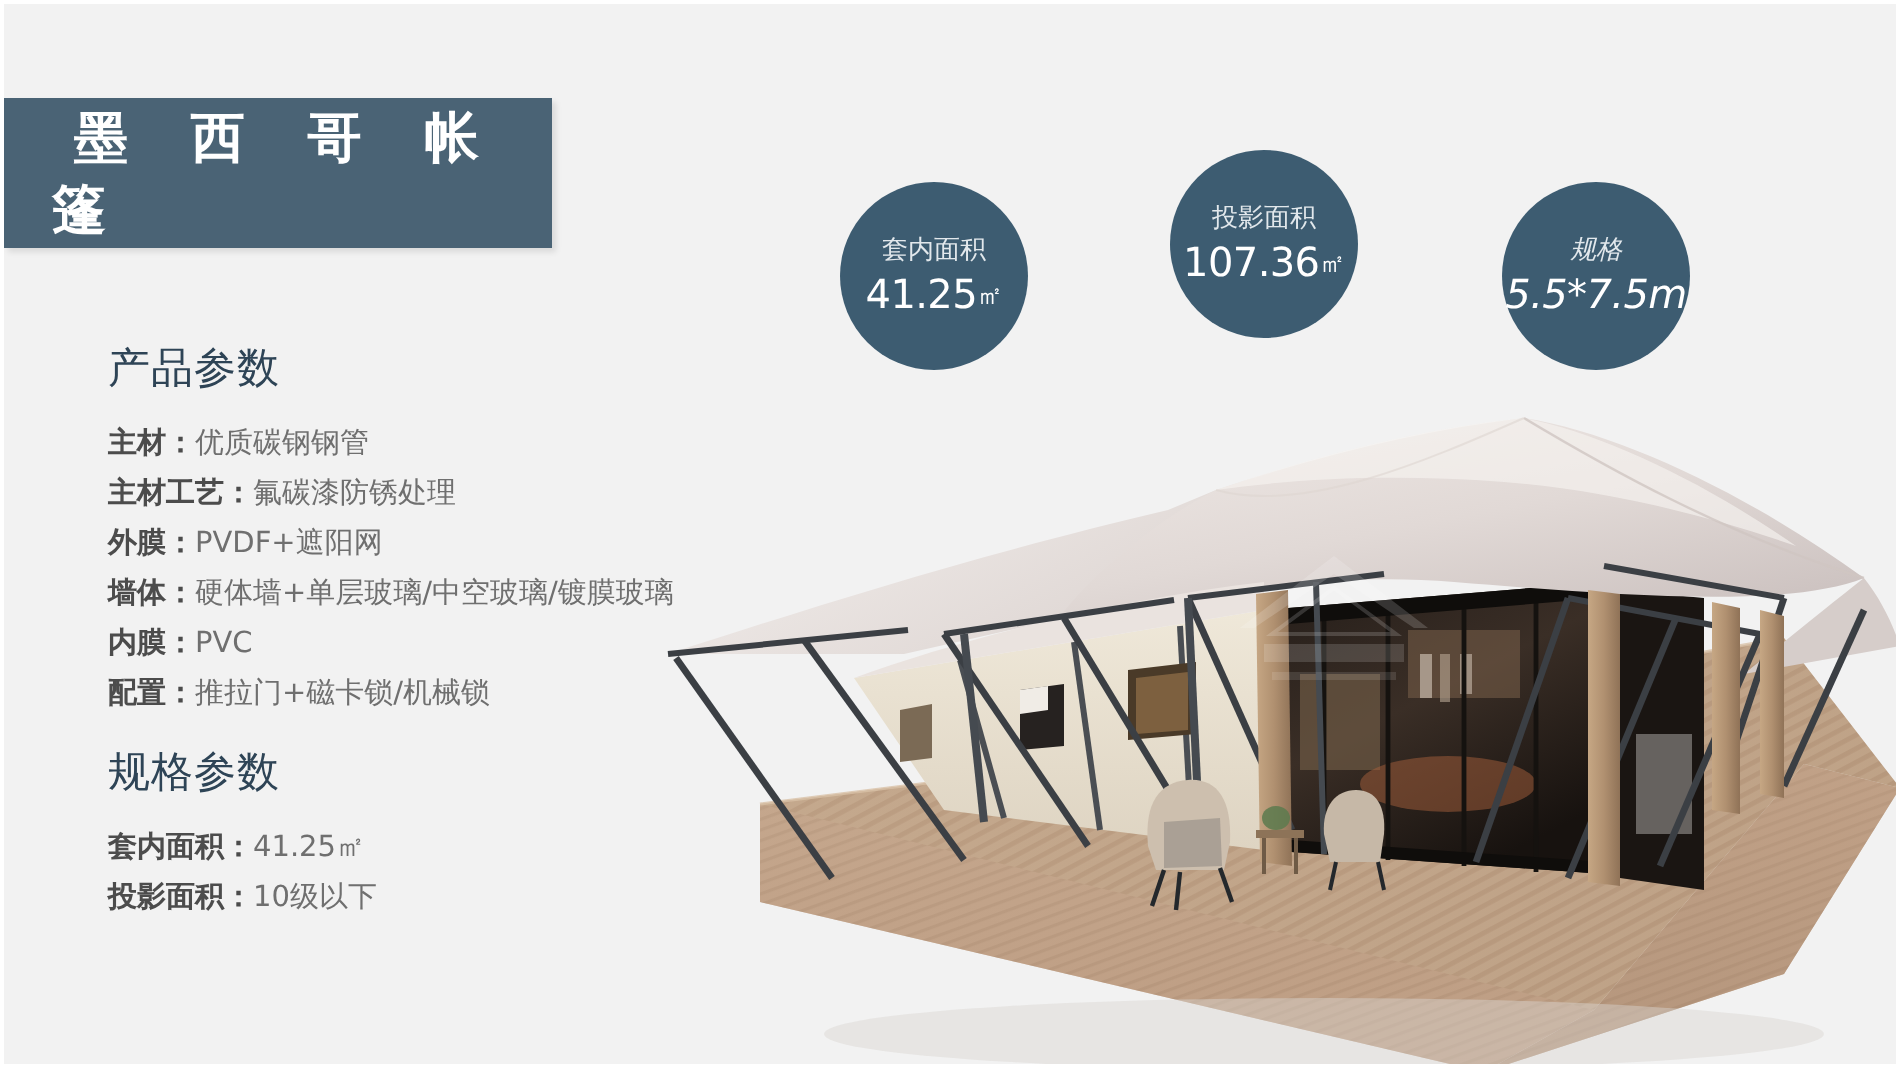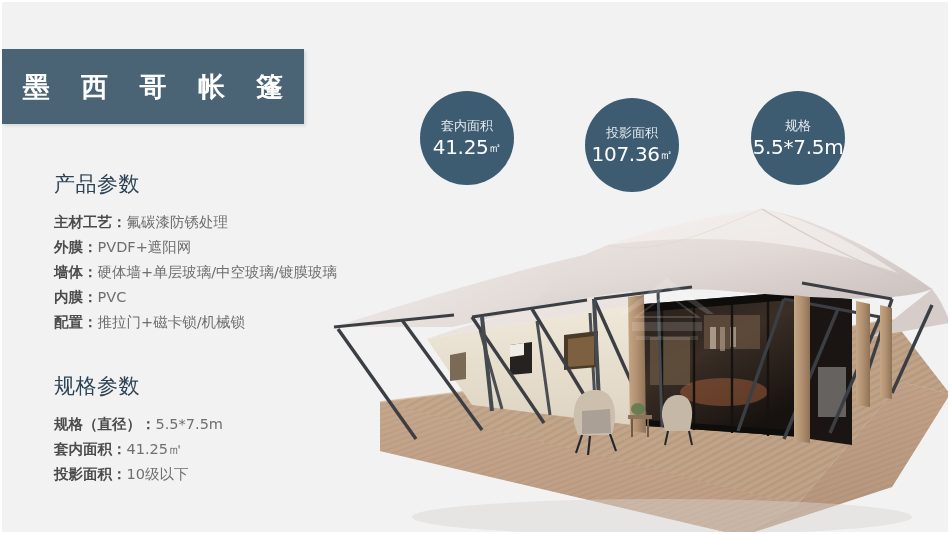--- a/index.html
+++ b/index.html
@@ -12,24 +12,25 @@
   #page{
     position:relative;width:950px;height:534px;
     background:#f2f2f2;
     border:2px solid #ffffff;
     box-sizing:border-box;
     overflow:hidden;
   }
 
   
   #title-banner{
-    position:absolute;left:0;top:47px;width:302px;height:75px;
+    position:absolute;left:0;top:47px;width:250px;height:75px;
     background:#4a6375;
     display:flex;align-items:center;justify-content:center;
     box-shadow:2px 2px 3px rgba(0,0,0,.10);
+    padding-left:24px;
   }
   #title-banner .txt{
     color:#ffffff;font-size:27px;font-weight:bold;
     letter-spacing:11px;text-indent:11px;
     font-family:"DejaVu Sans","Liberation Sans",sans-serif;
   }
 
   
   .spec-block{position:absolute;left:52px;}
   .block-head{
@@ -51,22 +52,22 @@
     position:absolute;width:94px;height:94px;border-radius:50%;
     background:#3d5c71;
     display:flex;flex-direction:column;align-items:center;justify-content:center;
     color:#ffffff;text-align:center;
     font-family:"DejaVu Sans","Liberation Sans",sans-serif;
   }
   .stat .lab{font-size:13px;color:#e2e8ec;line-height:1;margin-bottom:5px;}
   .stat .val{font-size:20px;line-height:1;letter-spacing:-.3px;}
   .stat .val .u{font-size:13px;vertical-align:2px;}
   #stat-0{left:418px;top:89px;}
-  #stat-1{left:583px;top:96px;}
-  #stat-2{left:749px;top:89px;}
+  #stat-1{left:583px;top:73px;}
+  #stat-2{left:749px;top:89px;font-style:italic;}
 
   
   #tent-render{position:absolute;left:330px;top:185px;width:620px;height:349px;}
   #tent-render svg{display:block;width:100%;height:100%;}
   #watermark{
     position:absolute;left:600px;top:272px;width:130px;height:72px;
     opacity:.16;pointer-events:none;
   }
   #watermark svg{width:100%;height:100%;display:block;}
 </style>
@@ -75,41 +76,41 @@
 
 <div id="page">
 
   <div id="title-banner">
     <span class="txt">墨 西 哥 帐 篷</span>
   </div>
 
   <div class="spec-block" id="product-params">
     <div class="block-head">产品参数</div>
     <div class="row">
+      <span class="k">主材：</span><span class="v">优质碳钢钢管</span>
+    </div>
+    <div class="row">
       <span class="k">主材工艺：</span><span class="v">氟碳漆防锈处理</span>
     </div>
     <div class="row">
       <span class="k">外膜：</span><span class="v">PVDF+遮阳网</span>
     </div>
     <div class="row">
       <span class="k">墙体：</span><span class="v">硬体墙+单层玻璃/中空玻璃/镀膜玻璃</span>
     </div>
     <div class="row">
       <span class="k">内膜：</span><span class="v">PVC</span>
     </div>
     <div class="row">
       <span class="k">配置：</span><span class="v">推拉门+磁卡锁/机械锁</span>
     </div>
   </div>
 
   <div class="spec-block" id="size-params">
     <div class="block-head">规格参数</div>
-    <div class="row">
-      <span class="k">规格（直径）：</span><span class="v">5.5*7.5m</span>
-    </div>
     <div class="row">
       <span class="k">套内面积：</span><span class="v">41.25㎡</span>
     </div>
     <div class="row">
       <span class="k">投影面积：</span><span class="v">10级以下</span>
     </div>
   </div>
 
   <div class="stat" id="stat-0">
     <span class="lab">套内面积</span>

